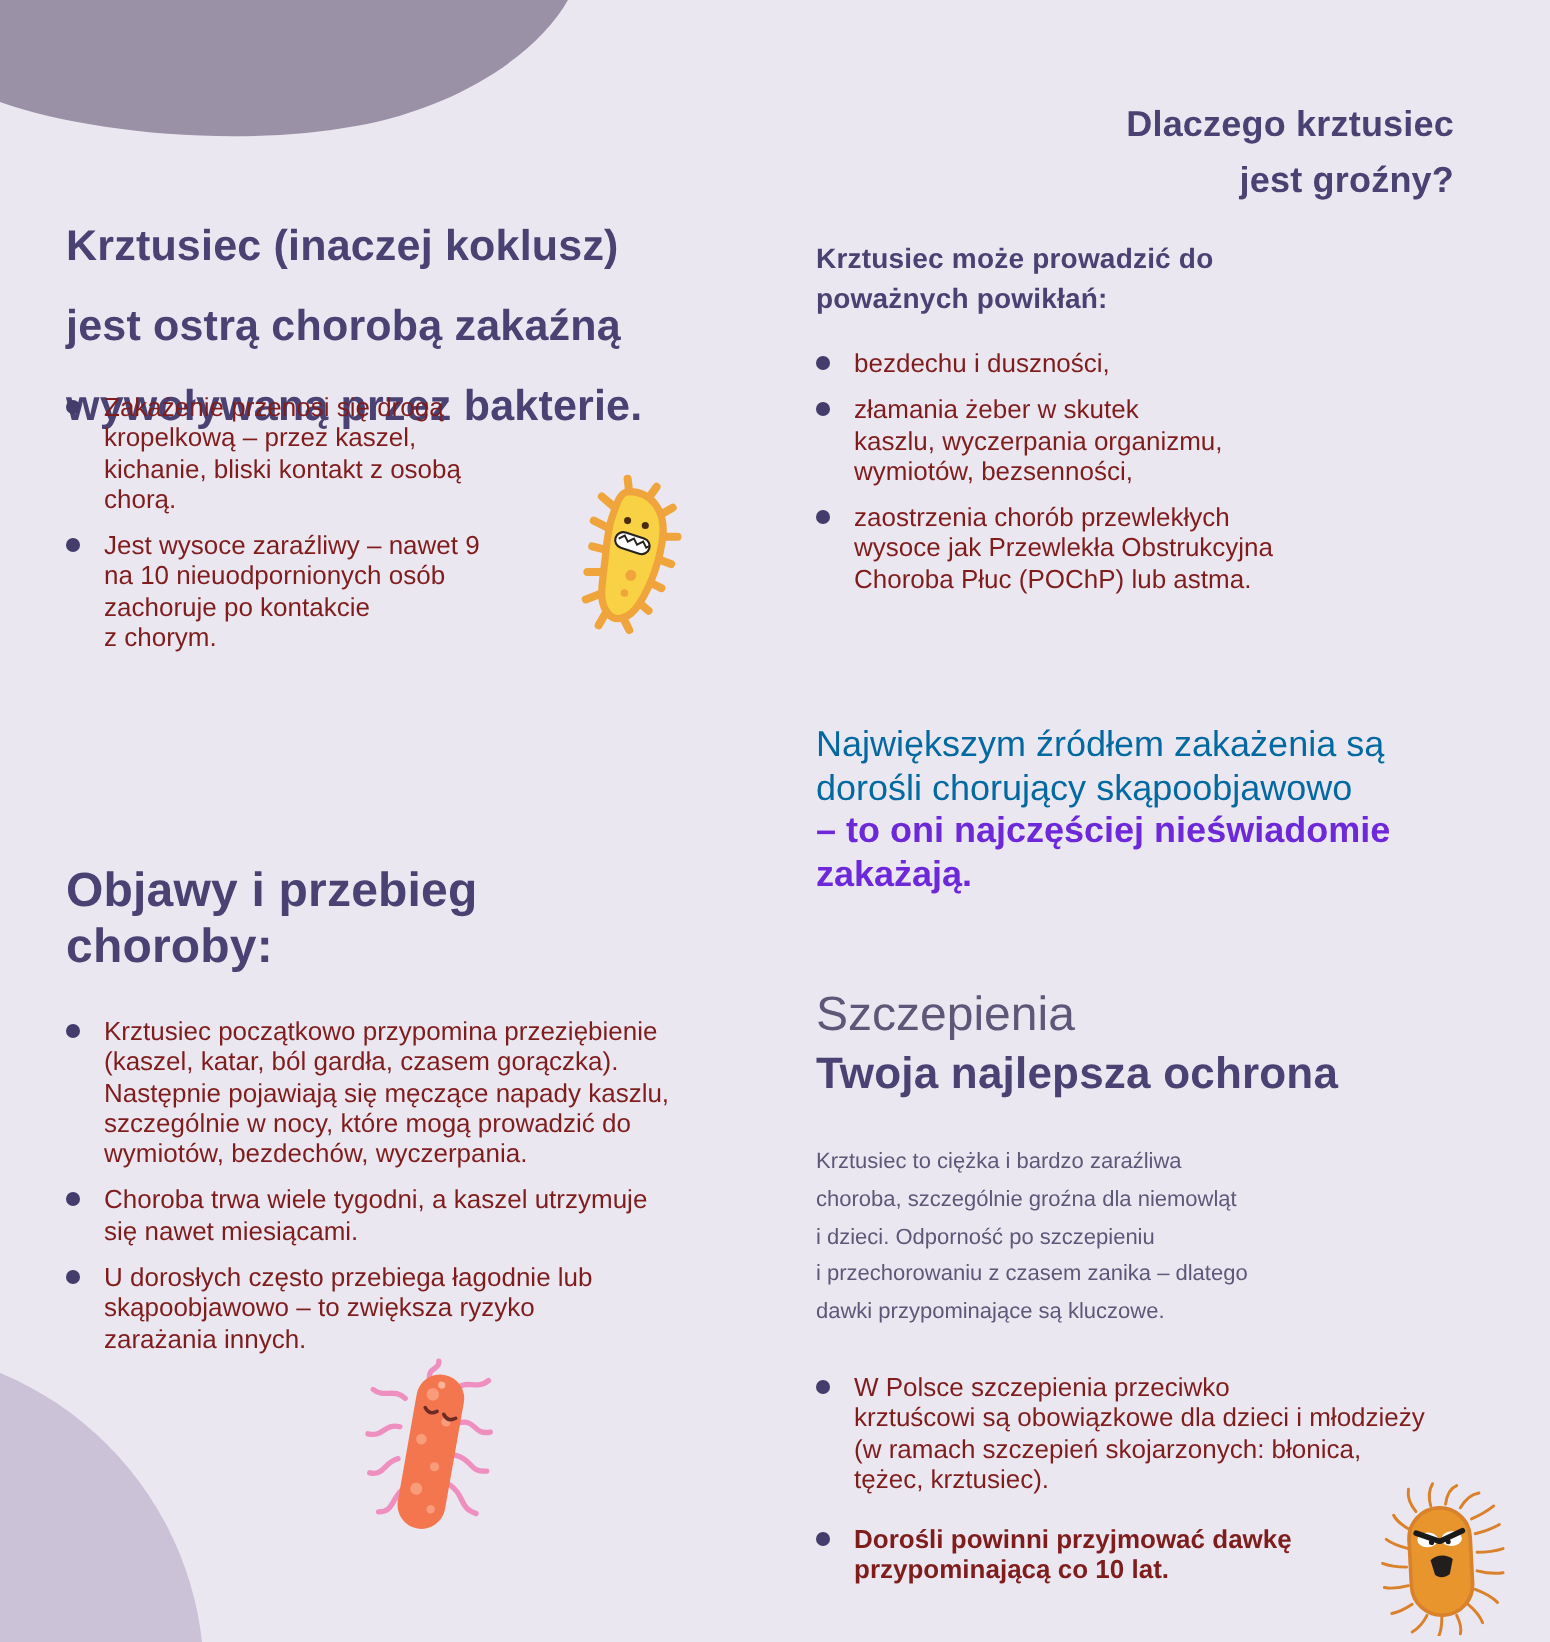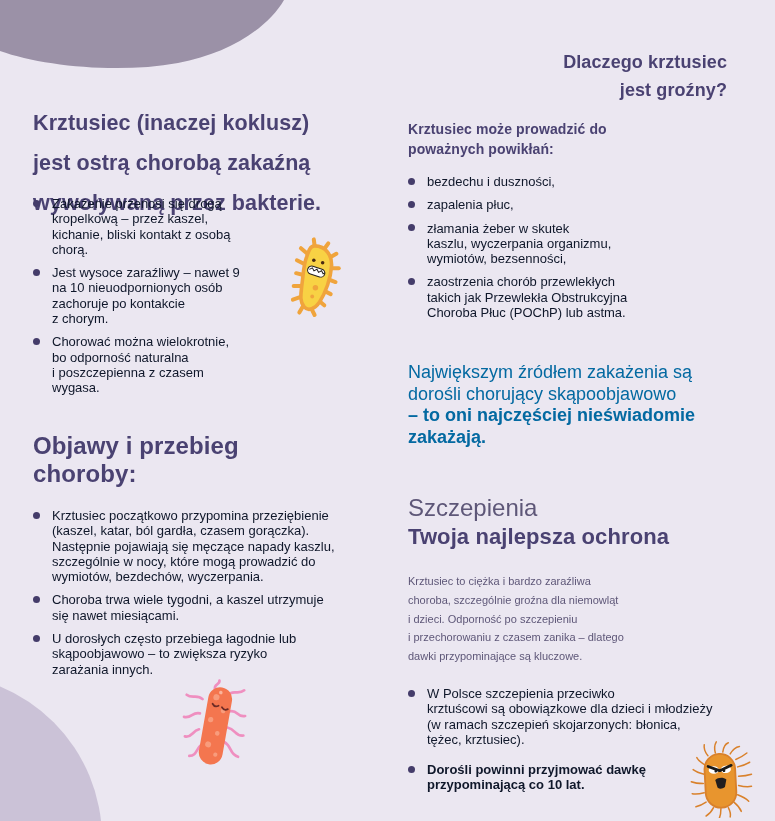--- a/index.html
+++ b/index.html
@@ -23,37 +23,37 @@
     color:#4A4272; font-weight:700; white-space:pre-line;
     letter-spacing:0.1px; margin:0;
   }
   #intro-heading   { left:33px;  top:103px; width:350px; font-size:21.5px; line-height:40px; }
   #symptoms-heading{ left:33px;  top:432px; width:320px; font-size:24px;   line-height:28px; }
   #danger-heading  { left:397px; top:48px;  width:330px; font-size:18px; line-height:28px;text-align:right; }
   #danger-sub      { left:408px; top:120px; width:330px; font-size:14px;   line-height:19.5px; }
   .bullet-list { list-style:none; margin:0; padding:0; }
   .bullet-list li {
     position:relative; padding-left:19px; margin:0 0 8px 0;
-    font-size:13px; line-height:15.3px; white-space:pre-line; color:#0f172a;
+    font-size:13px; line-height:15.3px; white-space:pre-line; color:#7f1d1d;
   }
   .bullet-list li::before {
     content:""; position:absolute; left:0; top:3.5px;
     width:7px; height:7px; border-radius:50%; background:#443C6A;
   }
   #intro-list    { left:33px;  top:196px; width:290px; }
   #symptoms-list { left:33px;  top:508px; width:370px; }
   #danger-list   { left:408px; top:174px; width:345px; }
   #vax-list      { left:408px; top:686px; width:360px; }
   #vax-list li   { margin-bottom:15px; }
   .bold-item     { font-weight:700; color:#453E6B; }
   .bold-item::before { background:#453E6B; }
   #infection-note { left:408px; top:362px; width:365px; font-size:18px; line-height:21.6px; }
   #infection-note span { display:block; white-space:pre-line; }
   .infection-regular { color:#0369a1; }
-  .infection-bold { color:#0369a1; font-weight:700; }
+  .infection-bold { color:#6d28d9; font-weight:700; }
   #vax-kicker  { left:408px; top:494px; width:330px; font-size:24px; line-height:28px; color:#5E5778; font-weight:400; }
   #vax-heading { left:408px; top:523px; width:340px; font-size:22px; line-height:28px; }
   #vax-para    { left:408px; top:572px; width:365px; font-size:11px; line-height:18.8px; white-space:pre-line; margin:0; }
   #yellow-bacteria { left:276px; top:236px; width:74px; height:84px; }
   #pink-bacteria   { left:176px; top:676px; width:78px; height:96px; }
   #orange-bacteria { left:682px; top:738px; width:76px; height:80px; }
 </style>
 </head>
 <body>
 
@@ -70,24 +70,20 @@
 
   <ul id="intro-list" class="abs bullet-list">
     <li>Zakażenie przenosi się drogą
 kropelkową – przez kaszel,
 kichanie, bliski kontakt z osobą
 chorą.</li>
     <li>Jest wysoce zaraźliwy – nawet 9
 na 10 nieuodpornionych osób
 zachoruje po kontakcie
 z chorym.</li>
-    <li>Chorować można wielokrotnie,
-bo odporność naturalna
-i poszczepienna z czasem
-wygasa.</li>
   </ul>
 
   <svg id="yellow-bacteria" class="abs" viewBox="0 0 92 104">
     <g stroke="#F0A43C" stroke-width="5" stroke-linecap="round">
       <line x1="48" y1="12" x2="47" y2="4"></line>
       <line x1="60" y1="16" x2="65" y2="9"></line>
       <line x1="68" y1="26" x2="75" y2="22"></line>
       <line x1="70" y1="40" x2="78" y2="40"></line>
       <line x1="66" y1="54" x2="74" y2="57"></line>
       <line x1="60" y1="68" x2="68" y2="72"></line>
@@ -158,26 +154,25 @@
   </svg>
 
   <h2 id="danger-heading" class="abs heading">Dlaczego krztusiec
 jest groźny?</h2>
 
   <p id="danger-sub" class="abs heading">Krztusiec może prowadzić do
 poważnych powikłań:</p>
 
   <ul id="danger-list" class="abs bullet-list">
     <li>bezdechu i duszności,</li>
-    <li>zapalenia płuc,</li>
     <li>złamania żeber w skutek
 kaszlu, wyczerpania organizmu,
 wymiotów, bezsenności,</li>
     <li>zaostrzenia chorób przewlekłych
-takich jak Przewlekła Obstrukcyjna
+wysoce jak Przewlekła Obstrukcyjna
 Choroba Płuc (POChP) lub astma.</li>
   </ul>
 
   <p id="infection-note" class="abs" style="margin:0;">
     <span class="infection-regular">Największym źródłem zakażenia są
 dorośli chorujący skąpoobjawowo</span>
     <span class="infection-bold">– to oni najczęściej nieświadomie
 zakażają.</span>
   </p>
 

